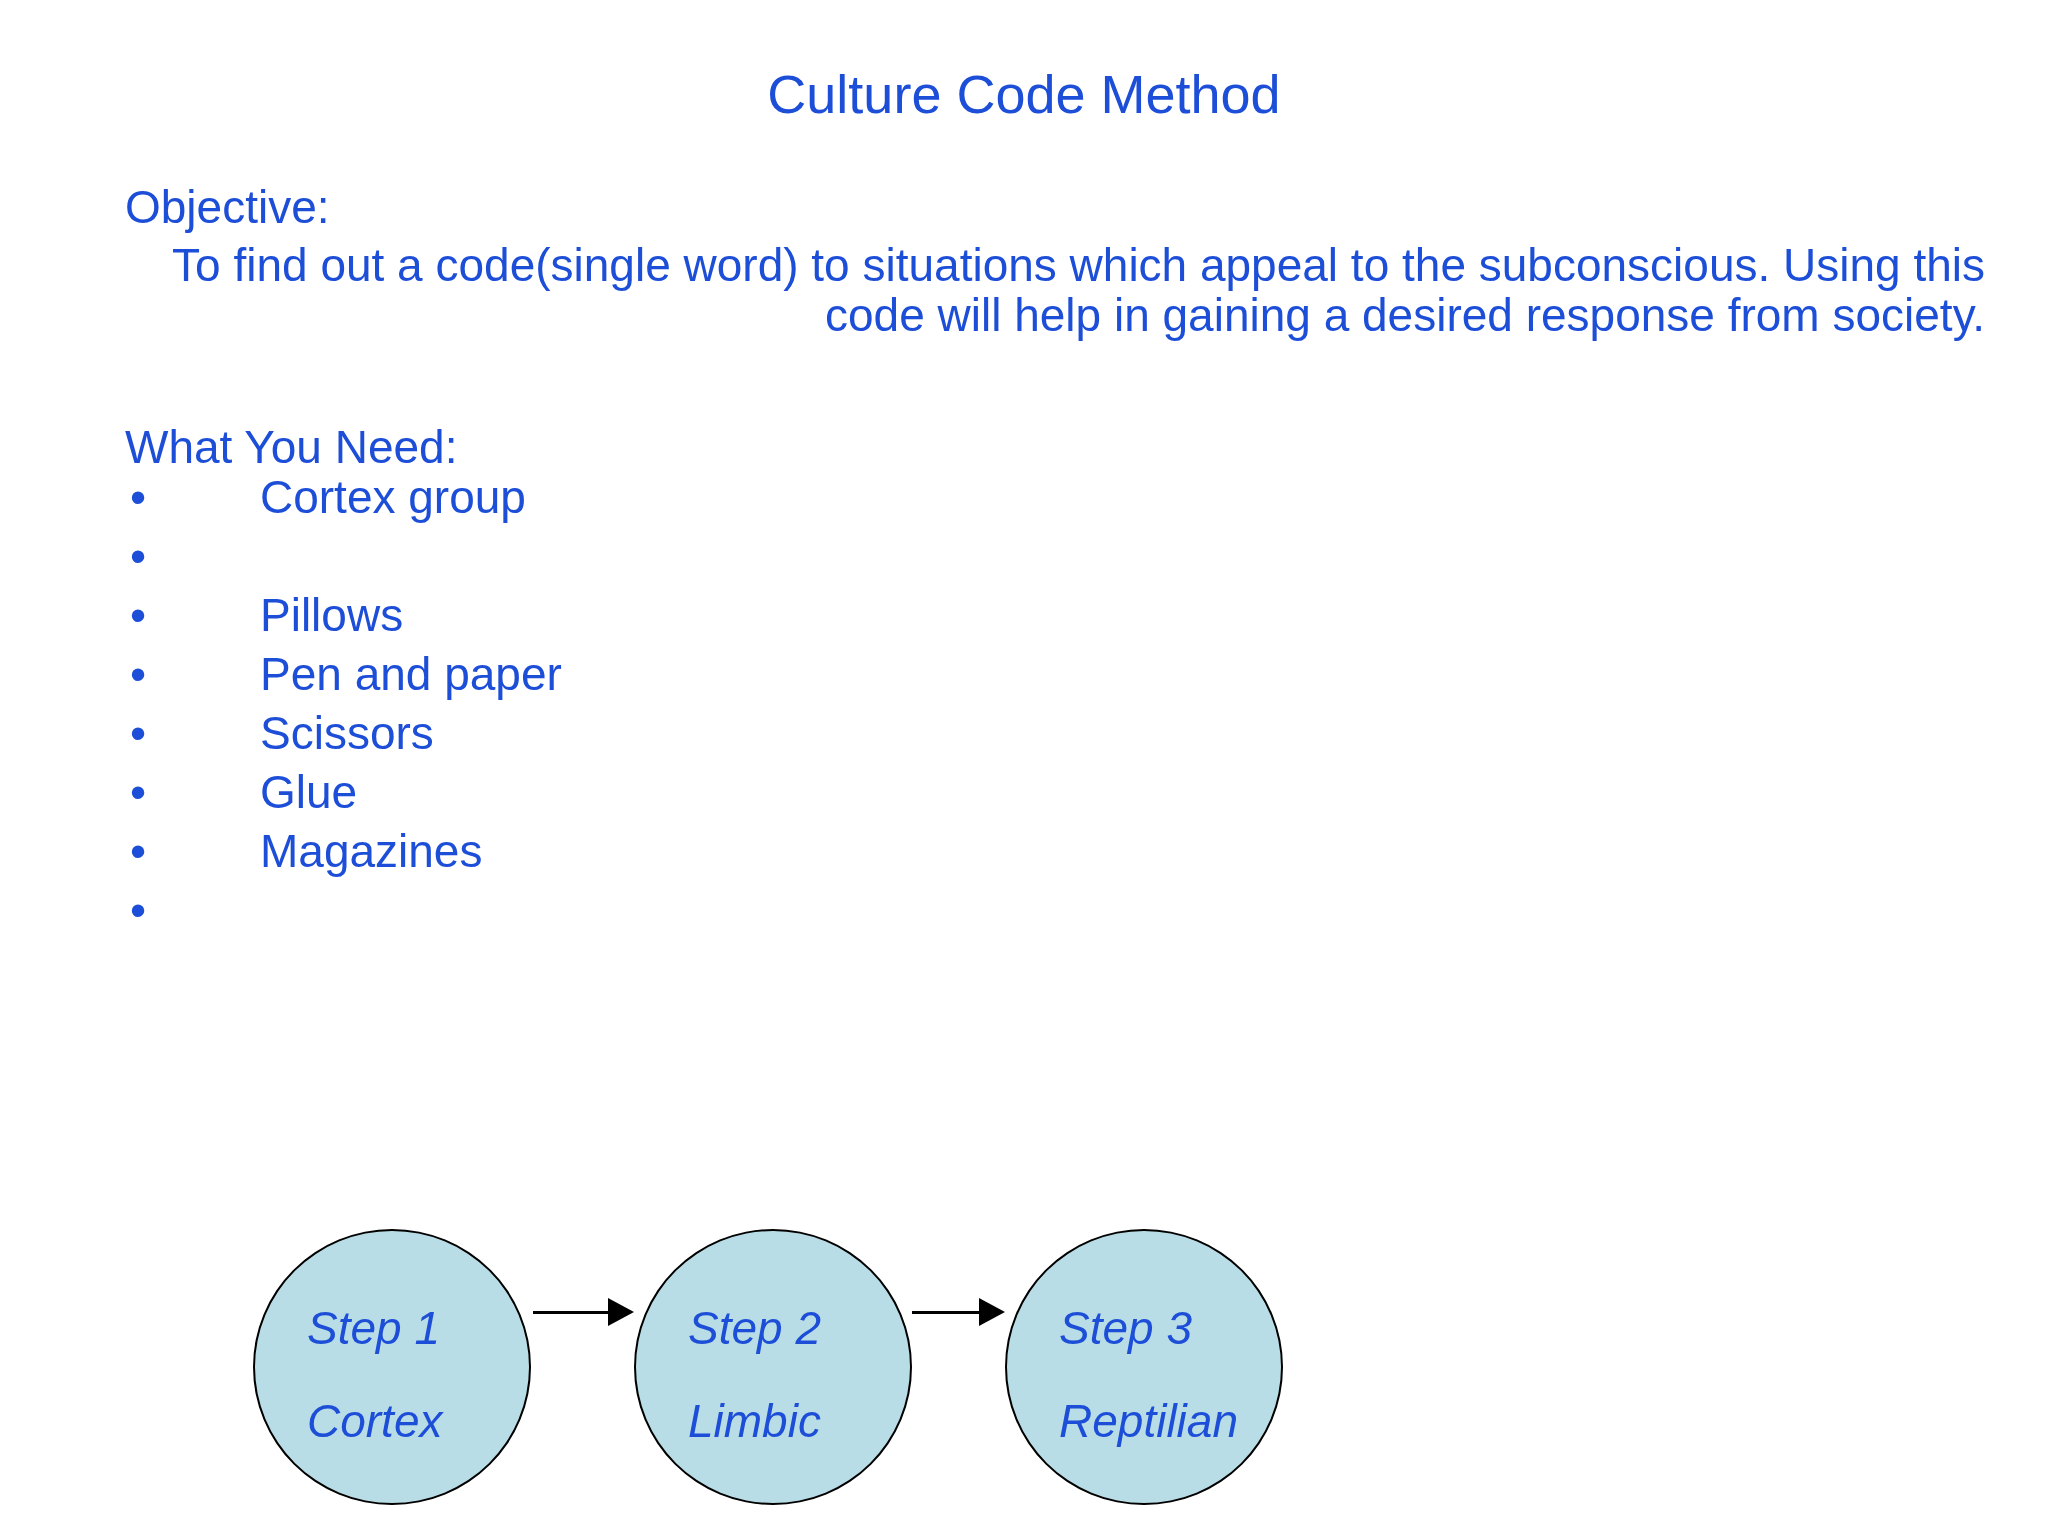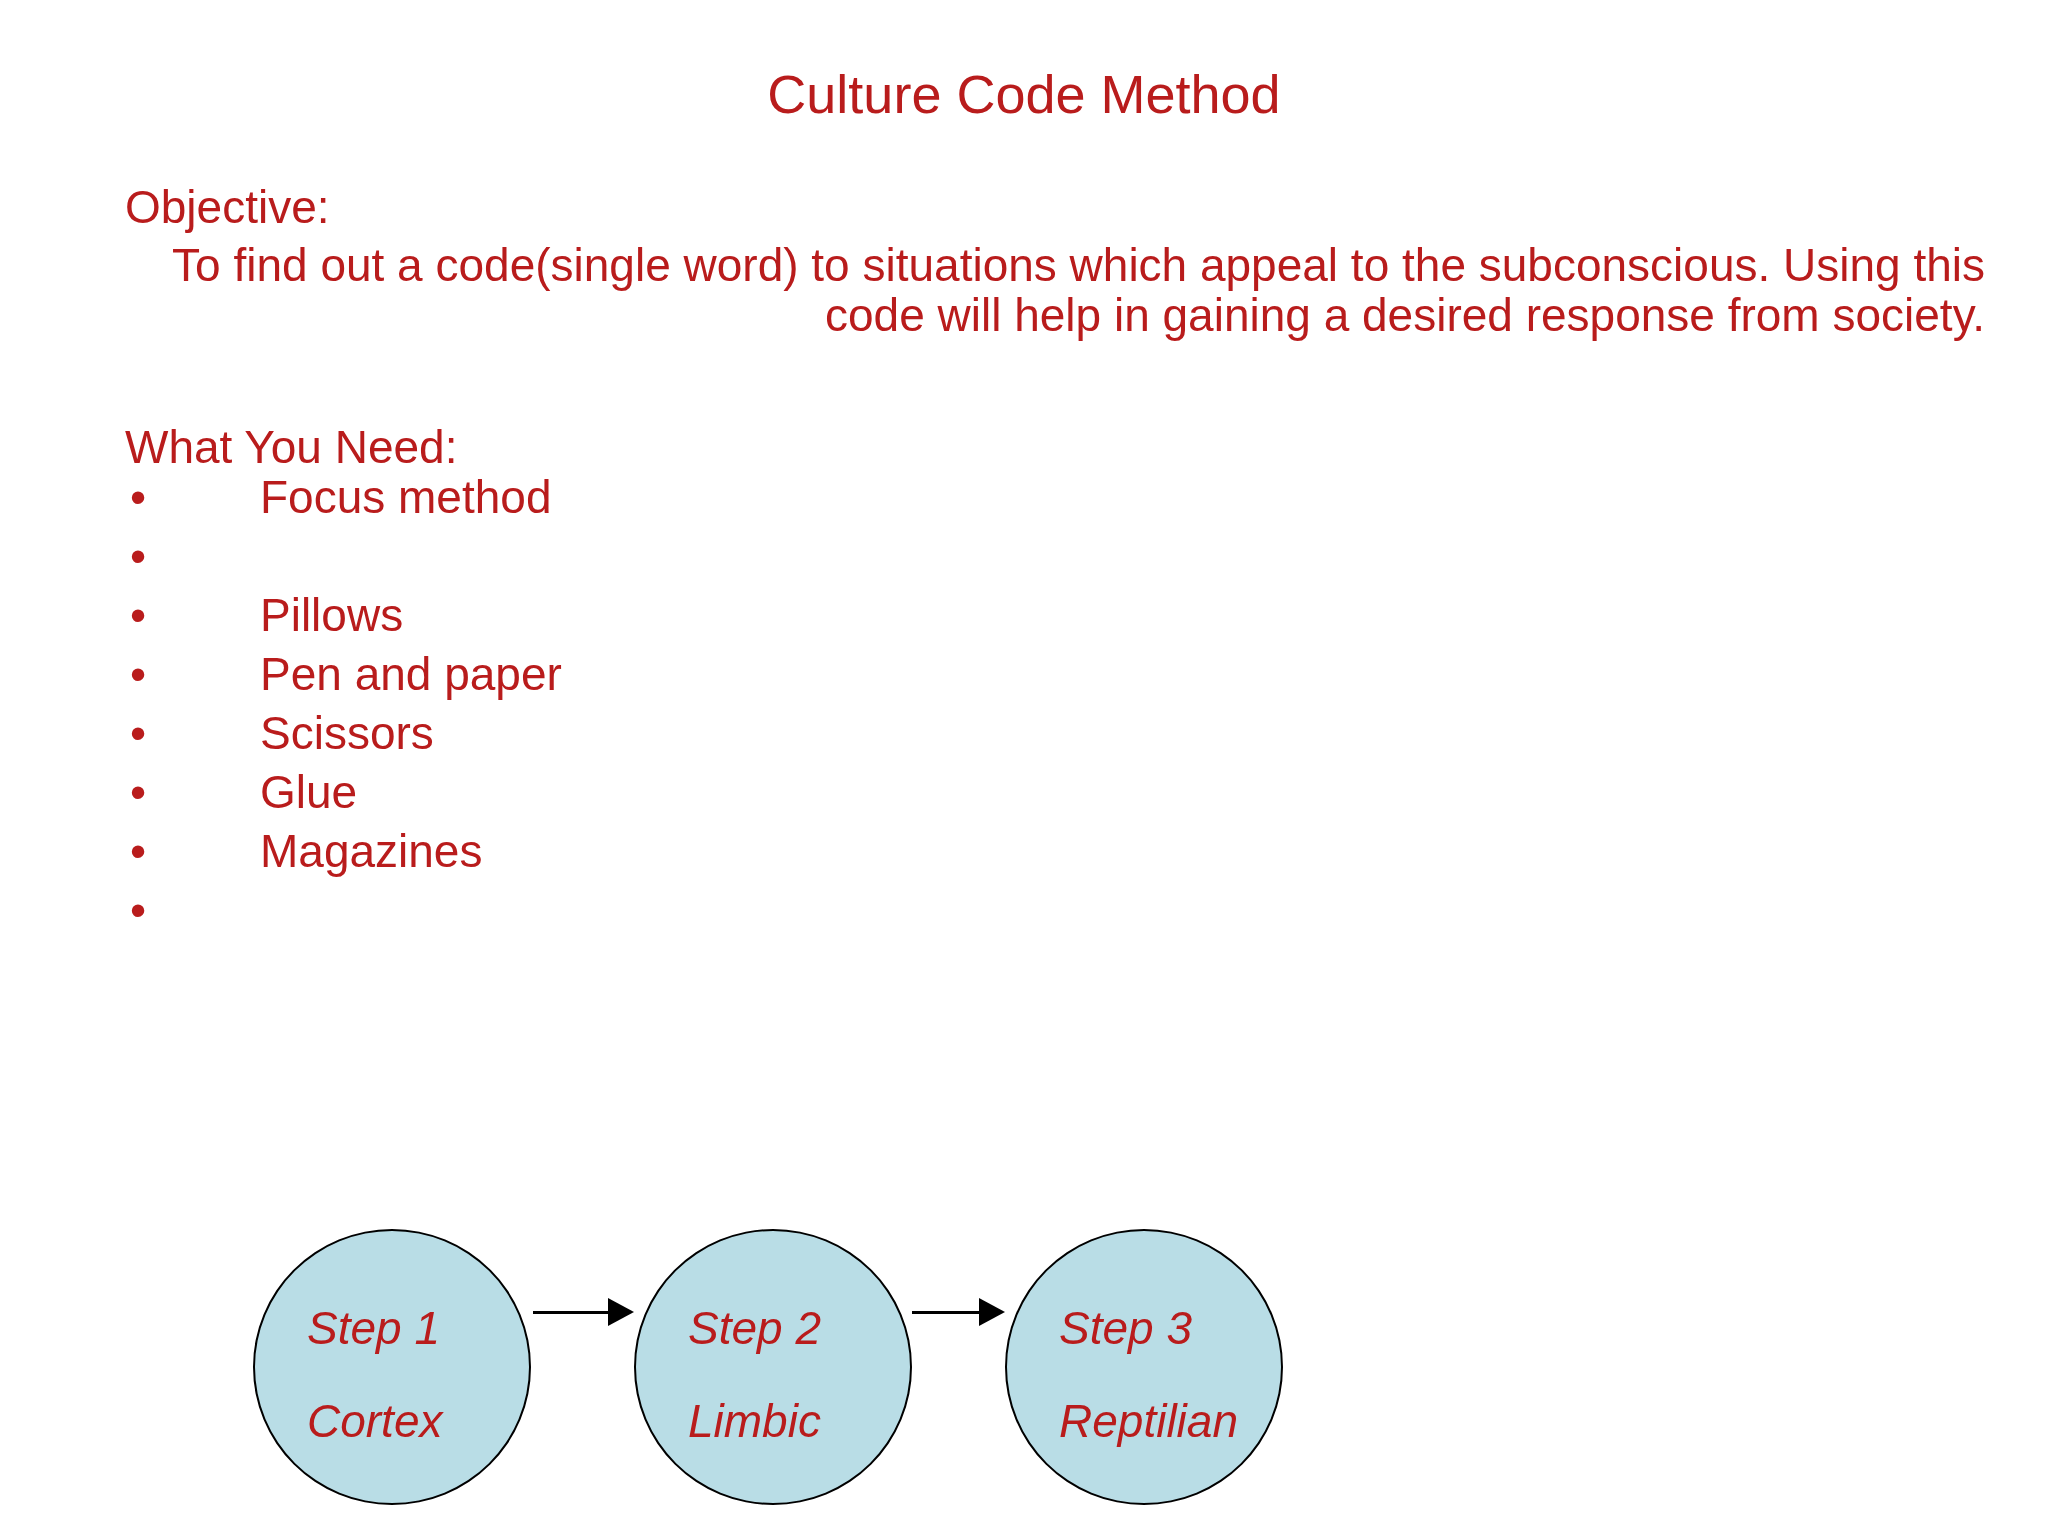--- a/index.html
+++ b/index.html
@@ -1,21 +1,21 @@
 <!DOCTYPE html>
 <html><head>
 <meta charset="utf-8">
 <style>
   html,body{margin:0;padding:0;background:#ffffff;}
   .slide{
     position:relative;
     width:2048px;height:1536px;
     background:#ffffff;
     font-family:"Liberation Sans", sans-serif;
-    color:#b91c1c;
+    color:#1d4ed8;
     overflow:hidden;
   }
   .title{
     position:absolute;top:64px;left:0;width:100%;
     text-align:center;
     font-size:54px;line-height:60px;
   }
   .body-text{font-size:46px;line-height:50px;}
   .objective-heading{position:absolute;left:125px;top:182px;}
   .objective-text{position:absolute;left:125px;top:240px;width:1860px;text-align:right;}
@@ -61,21 +61,21 @@
   <div class="body-text objective-text">
     <div>To find out a code(single word) to situations which appeal to the subconscious. Using this</div>
     <div class="hang-indent">code will help in gaining a desired response from society.</div>
   </div>
 
   <div class="body-text materials-heading">What You Need:</div>
 
   <div class="materials-list">
     <div class="li">
       <span class="bullet">•</span>
-      <span>Focus method</span>
+      <span>Cortex group</span>
     </div>
     <div class="li">
       <span class="bullet">•</span>
     </div>
     <div class="li">
       <span class="bullet">•</span>
       <span>Pillows</span>
     </div>
     <div class="li">
       <span class="bullet">•</span>

